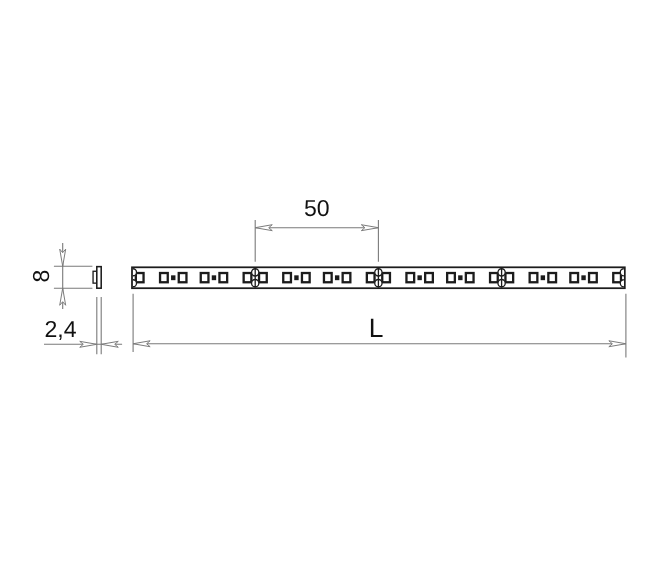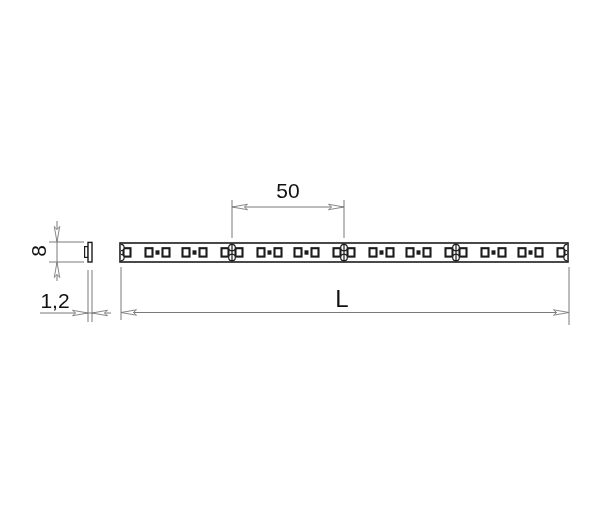--- a/index.html
+++ b/index.html
@@ -88,15 +88,15 @@
       <line x1="456" y1="243.6" x2="456" y2="261.4" stroke="#1c1c1c" stroke-width="1.2"></line>
       <path d="M 120.9 244.3 A 3.2 3.2 0 0 1 120.9 250.7" fill="#ffffff" stroke="#1c1c1c" stroke-width="1.2"></path>
       <path d="M 120.9 254.3 A 3.2 3.2 0 0 1 120.9 260.7" fill="#ffffff" stroke="#1c1c1c" stroke-width="1.2"></path>
       <path d="M 567.1 244.3 A 3.2 3.2 0 0 0 567.1 250.7" fill="#ffffff" stroke="#1c1c1c" stroke-width="1.2"></path>
       <path d="M 567.1 254.3 A 3.2 3.2 0 0 0 567.1 260.7" fill="#ffffff" stroke="#1c1c1c" stroke-width="1.2"></path>
       <rect x="84.6" y="246.6" width="3.6" height="10.8" fill="#ffffff" stroke="#1c1c1c" stroke-width="1.2"></rect>
       <rect x="88" y="242.4" width="4" height="19.6" fill="#ffffff" stroke="#1c1c1c" stroke-width="1.4"></rect>
     </svg>
   <span class="lbl" id="lbl-pitch">50</span>
   <span class="lbl" id="lbl-height">8</span>
-  <span class="lbl" id="lbl-thickness">1,2</span>
+  <span class="lbl" id="lbl-thickness">2,4</span>
   <span class="lbl" id="lbl-length">L</span>
 </div>
 
 </body></html>

